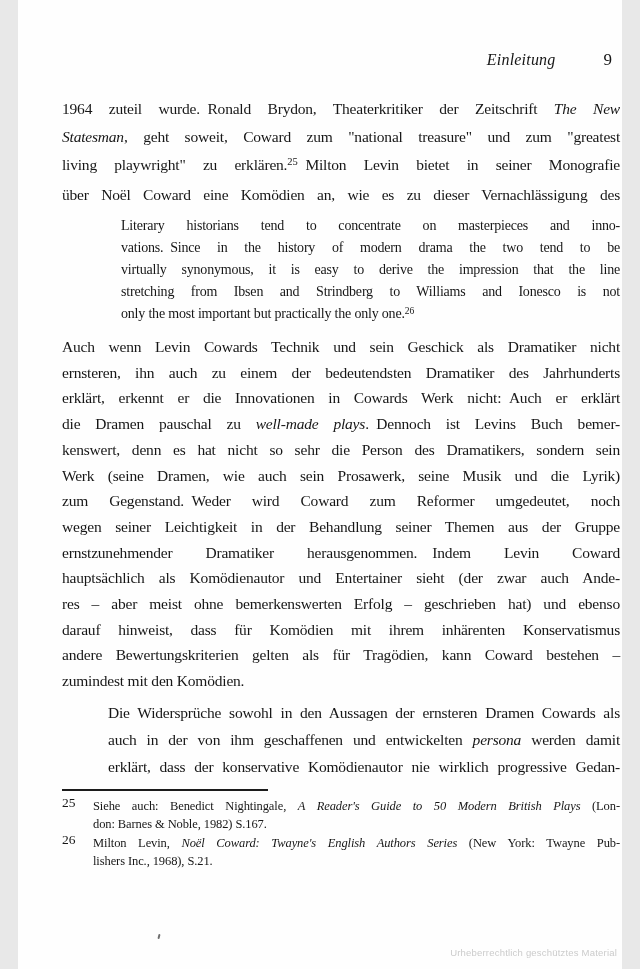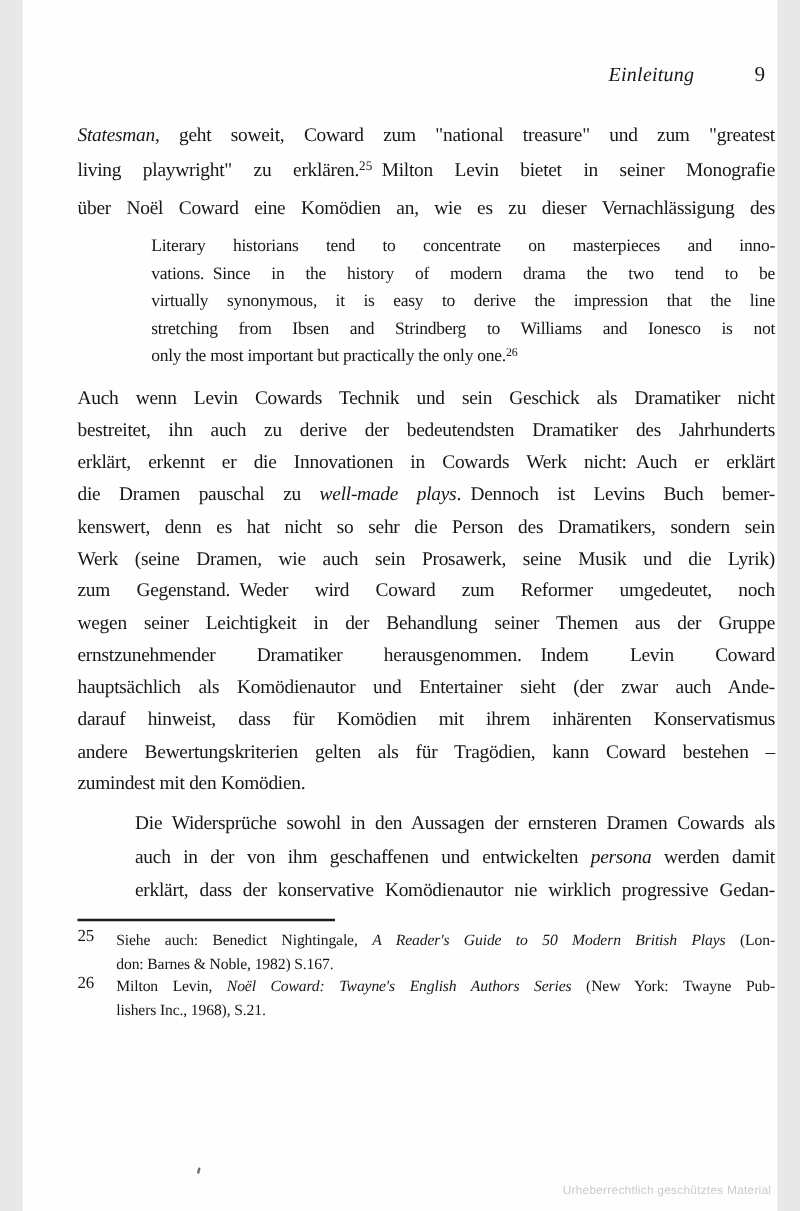--- a/index.html
+++ b/index.html
@@ -68,42 +68,44 @@
 <body>
 
 <div class="page">
 
   <div class="running-header">
     <span class="header-title">Einleitung</span><span class="page-number">9</span>
   </div>
 
   <div class="body">
     <div class="para para1">
+        <div class="line"><span>1964 zuteil wurde. Ronald Brydon, Theaterkritiker der Zeitschrift </span><span class="italic">The New</span></div>
         <div class="line"><span class="italic">Statesman</span><span>, geht soweit, Coward zum "national treasure" und zum "greatest</span></div>
         <div class="line"><span>living playwright" zu erklären.</span><span class="sup">25</span><span> Milton Levin bietet in seiner Monografie</span></div>
         <div class="line"><span>über Noël Coward eine Komödien an, wie es zu dieser Vernachlässigung des</span></div>
       </div>
     <div class="quote">
         <div class="line"><span>Literary historians tend to concentrate on masterpieces and inno-</span></div>
         <div class="line"><span>vations. Since in the history of modern drama the two tend to be</span></div>
         <div class="line"><span>virtually synonymous, it is easy to derive the impression that the line</span></div>
         <div class="line"><span>stretching from Ibsen and Strindberg to Williams and Ionesco is not</span></div>
         <div class="line last"><span>only the most important but practically the only one.</span><span class="sup">26</span></div>
       </div>
     <div class="para para2">
         <div class="line"><span>Auch wenn Levin Cowards Technik und sein Geschick als Dramatiker nicht</span></div>
-        <div class="line"><span>bestreitet, ihn auch zu derive der bedeutendsten Dramatiker des Jahrhunderts</span></div>
+        <div class="line"><span>ernsteren, ihn auch zu einem der bedeutendsten Dramatiker des Jahrhunderts</span></div>
         <div class="line"><span>erklärt, erkennt er die Innovationen in Cowards Werk nicht: Auch er erklärt</span></div>
         <div class="line"><span>die Dramen pauschal zu </span><span class="italic">well-made plays</span><span>. Dennoch ist Levins Buch bemer-</span></div>
         <div class="line"><span>kenswert, denn es hat nicht so sehr die Person des Dramatikers, sondern sein</span></div>
         <div class="line"><span>Werk (seine Dramen, wie auch sein Prosawerk, seine Musik und die Lyrik)</span></div>
         <div class="line"><span>zum Gegenstand. Weder wird Coward zum Reformer umgedeutet, noch</span></div>
         <div class="line"><span>wegen seiner Leichtigkeit in der Behandlung seiner Themen aus der Gruppe</span></div>
         <div class="line"><span>ernstzunehmender Dramatiker herausgenommen.  Indem Levin Coward</span></div>
         <div class="line"><span>hauptsächlich als Komödienautor und Entertainer sieht (der zwar auch Ande-</span></div>
+        <div class="line"><span>res – aber meist ohne bemerkenswerten Erfolg – geschrieben hat) und ebenso</span></div>
         <div class="line"><span>darauf hinweist, dass für Komödien mit ihrem inhärenten Konservatismus</span></div>
         <div class="line"><span>andere Bewertungskriterien gelten als für Tragödien, kann Coward bestehen –</span></div>
         <div class="line last"><span>zumindest mit den Komödien.</span></div>
       </div>
     <div class="para para3">
         <div class="line"><span>Die Widersprüche sowohl in den Aussagen der ernsteren Dramen Cowards als</span></div>
         <div class="line"><span>auch in der von ihm geschaffenen und entwickelten </span><span class="italic">persona</span><span> werden damit</span></div>
         <div class="line"><span>erklärt, dass der konservative Komödienautor nie wirklich progressive Gedan-</span></div>
       </div>
 

